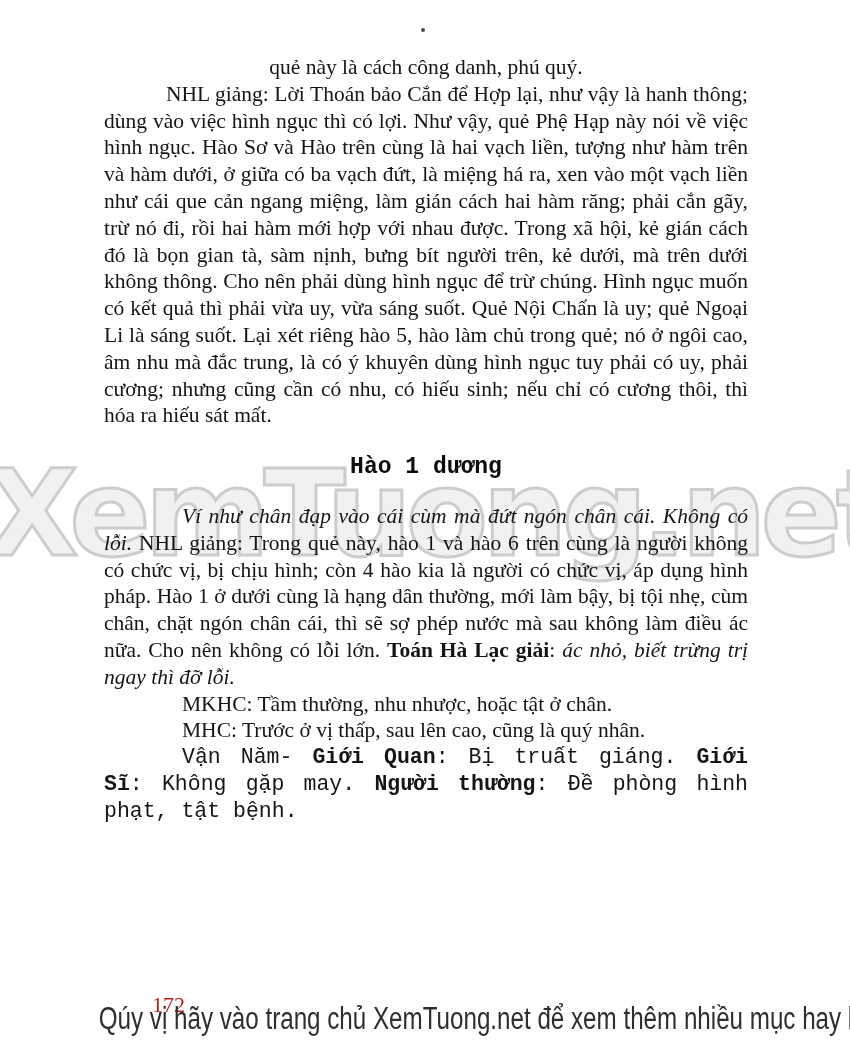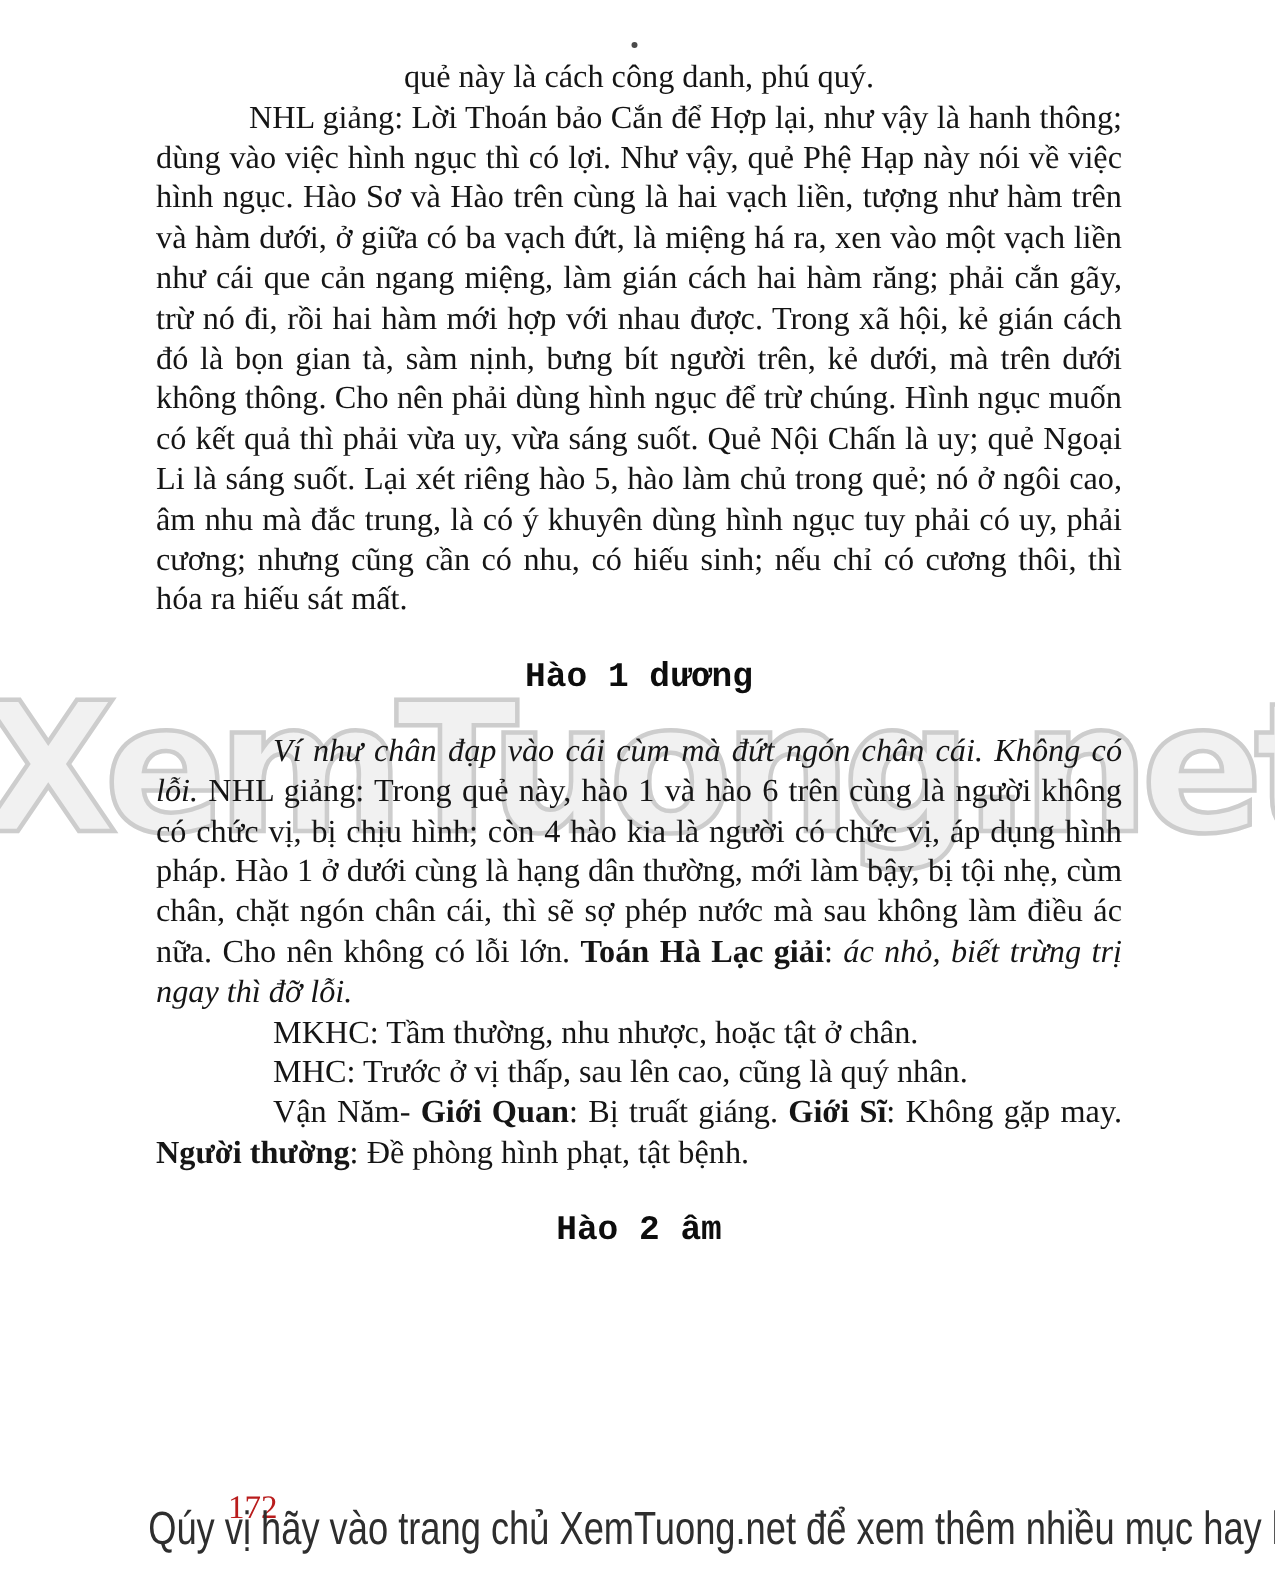--- a/index.html
+++ b/index.html
@@ -22,21 +22,21 @@
     letter-spacing: -6px;
     white-space: nowrap;
     color: #f1f1f1;
     -webkit-text-stroke: 3px #cdcdcd;
     user-select: none;
   }
 
   
   .page-text {
     position: absolute;
-    top: 38px; left: 104px;
+    top: 54px; left: 104px;
     width: 644px;
     z-index: 1;
     font-size: 21.5px;
     line-height: 26.8px;
     color: #151515;
   }
   .page-text p { margin: 0; text-align: justify; }
   .page-text p.center { text-align: center; text-indent: 0; }
   .page-text h2 {
     margin: 25px 0 22px 0;
@@ -90,19 +90,18 @@
 
 <div class="speck"></div>
 
 <main class="page-text">
     <p class="center"><span>quẻ này là cách công danh, phú quý.</span></p>
     <p style="text-indent: 62px;"><span>NHL giảng: Lời Thoán bảo Cắn để Hợp lại, như vậy là hanh thông; dùng vào việc hình ngục thì có lợi. Như vậy, quẻ Phệ Hạp này nói về việc hình ngục. Hào Sơ và Hào trên cùng là hai vạch liền, tượng như hàm trên và hàm dưới, ở giữa có ba vạch đứt, là miệng há ra, xen vào một vạch liền như cái que cản ngang miệng, làm gián cách hai hàm răng; phải cắn gãy, trừ nó đi, rồi hai hàm mới hợp với nhau được. Trong xã hội, kẻ gián cách đó là bọn gian tà, sàm nịnh, bưng bít người trên, kẻ dưới, mà trên dưới không thông. Cho nên phải dùng hình ngục để trừ chúng. Hình ngục muốn có kết quả thì phải vừa uy, vừa sáng suốt. Quẻ Nội Chấn là uy; quẻ Ngoại Li là sáng suốt. Lại xét riêng hào 5, hào làm chủ trong quẻ; nó ở ngôi cao, âm nhu mà đắc trung, là có ý khuyên dùng hình ngục tuy phải có uy, phải cương; nhưng cũng cần có nhu, có hiếu sinh; nếu chỉ có cương thôi, thì hóa ra hiếu sát mất.</span></p>
     <h2>Hào 1 dương</h2>
     <p style="text-indent: 78px;"><span class="it">Ví như chân đạp vào cái cùm mà đứt ngón chân cái. Không có lỗi.</span><span> NHL giảng: Trong quẻ này, hào 1 và hào 6 trên cùng là người không có chức vị, bị chịu hình; còn 4 hào kia là người có chức vị, áp dụng hình pháp. Hào 1 ở dưới cùng là hạng dân thường, mới làm bậy, bị tội nhẹ, cùm chân, chặt ngón chân cái, thì sẽ sợ phép nước mà sau không làm điều ác nữa. Cho nên không có lỗi lớn. </span><span class="bd">Toán Hà Lạc giải</span><span>: </span><span class="it">ác nhỏ, biết trừng trị ngay thì đỡ lỗi.</span></p>
     <p style="text-indent: 78px;"><span>MKHC: Tầm thường, nhu nhược, hoặc tật ở chân.</span></p>
     <p style="text-indent: 78px;"><span>MHC: Trước ở vị thấp, sau lên cao, cũng là quý nhân.</span></p>
-    <p style="text-indent: 78px;"><span>Vận Năm- </span><span class="bd">Giới Quan</span><span>: Bị truất giáng. </span><span class="bd">Giới Sĩ</span><span>: Không gặp may. </span><span class="bd">Người thường</span><span>: Đề phòng hình phạt, tật bệnh.</span></p>
-    <h2>Hào 2 âm</h2>
+    <p style="text-indent: 78px; font-family: Liberation Mono, monospace;"><span>Vận Năm- </span><span class="bd">Giới Quan</span><span>: Bị truất giáng. </span><span class="bd">Giới Sĩ</span><span>: Không gặp may. </span><span class="bd">Người thường</span><span>: Đề phòng hình phạt, tật bệnh.</span></p>
   </main>
 
 <div class="page-number">172</div>
 
 <div class="footer">Qúy vị hãy vào trang chủ XemTuong.net để xem thêm nhiều mục hay khác</div>
 
 </body></html>

